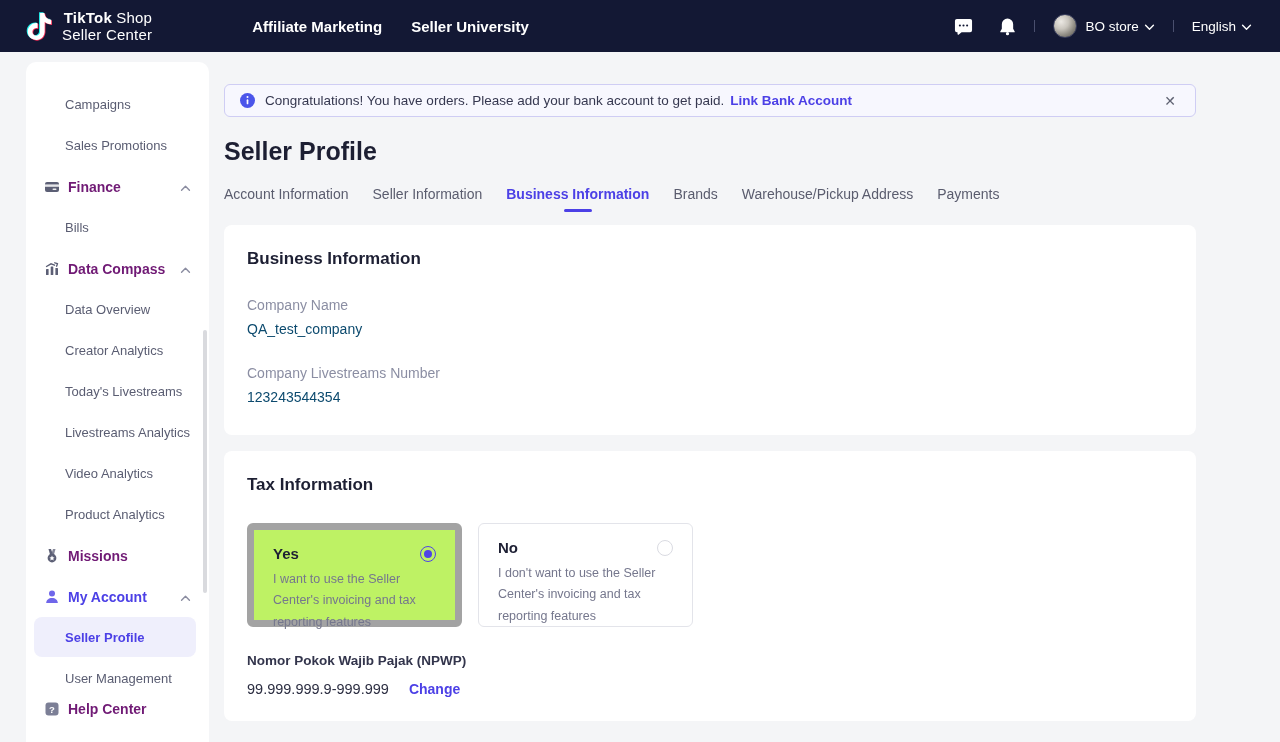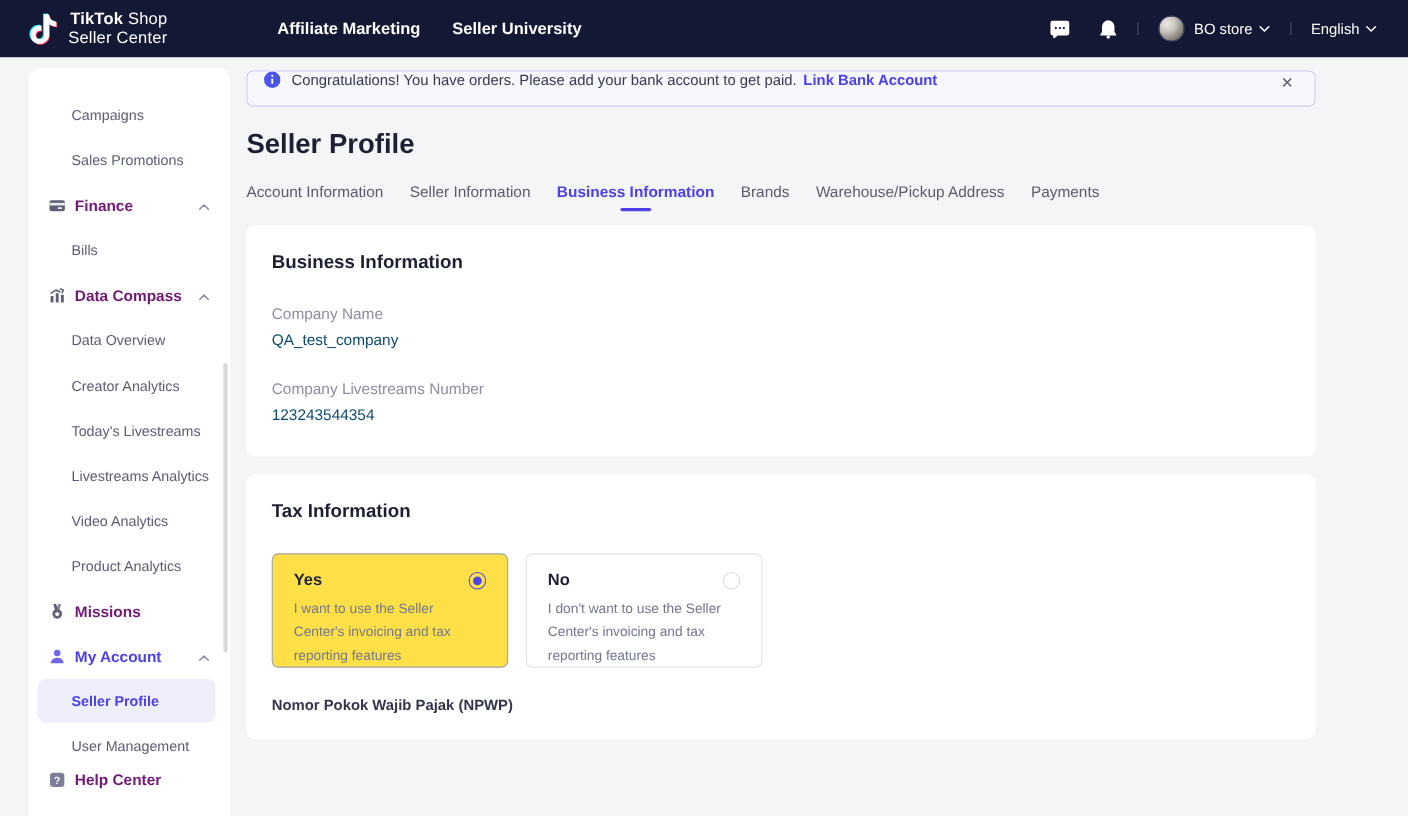--- a/index.html
+++ b/index.html
@@ -50,21 +50,21 @@
   }
   .s-item.help { margin-top:-11px; }
   .side-scrollbar {
     position:absolute; right:2px; top:268px; width:4px; height:263px;
     background:#d9dade; border-radius:2px;
   }
 
   
   .main { position:absolute; left:224px; top:62px; width:972px; }
   .banner {
-    margin-top:2px; height:33px; display:flex; align-items:flex-start;
+    margin-top:22px; height:33px; display:flex; align-items:center;
     background:#f7f7fe; border:1px solid #cfcdf4; border-radius:6px; padding:0 15px;
   }
   .banner-text { font-size:13.5px; color:#363850; margin-left:10px; }
   .banner-link { font-size:13.5px; color:#4c40e6; font-weight:600; margin-left:6px; cursor:pointer; }
   .banner-close { margin-left:auto; color:#5f6272; font-size:14px; cursor:pointer; padding:2px 4px; }
 
   .page-title { margin-top:20px; font-size:25px; font-weight:700; color:#1d1f33; }
 
   .tabs { margin-top:20px; display:flex; gap:24px; }
   .tab { font-size:14px; color:#5a5c6e; padding-bottom:10px; position:relative; cursor:pointer; }
@@ -76,21 +76,21 @@
 
   .card { background:#fff; border-radius:8px; padding:24px 24px 30px 23px; }
   .card1 { margin-top:13px; }
   .card2 { margin-top:16px; padding-bottom:24px; }
   .card-heading { font-size:17px; font-weight:700; color:#1d1f33; }
   .field-label { margin-top:28px; font-size:14px; color:#8b8ea3; }
   .field-value { margin-top:8px; font-size:14px; color:#0c4a6e; }
 
   .options { margin-top:28px; display:flex; gap:16px; }
   .opt-card { width:215px; height:104px; border-radius:6px; padding:15px 19px; cursor:pointer; }
-  .opt-card.selected { border:1px solid #a3a3a3; background:#fde047; }
+  .opt-card.selected { border:7px solid #a3a3a3; background:#bef264; }
   .opt-card.unselected { border:1px solid #e3e4ea; background:#fff; }
   .opt-head { display:flex; justify-content:space-between; align-items:center; }
   .opt-label { font-size:15px; font-weight:700; color:#1d1f33; }
   .radio { width:16px; height:16px; border-radius:50%; position:relative; flex:0 0 16px; }
   .radio.on { border:1.5px solid #4f45e4; }
   .radio.on::after {
     content:""; position:absolute; left:50%; top:50%; transform:translate(-50%,-50%);
     width:8px; height:8px; border-radius:50%; background:#4f45e4;
   }
   .radio.off { border:1.5px solid #dadbe2; background:#fff; }
@@ -319,15 +319,19 @@
       <div class="opt-card unselected">
         <div class="opt-head">
           <span class="opt-label">No</span>
           <span class="radio off"></span>
         </div>
         <div class="opt-desc">I don't want to use the Seller Center's invoicing and tax reporting features</div>
       </div>
     </div>
 
     <div class="npwp-label">Nomor Pokok Wajib Pajak (NPWP)</div>
+    <div class="npwp-row">
+      <span class="npwp-value">99.999.999.9-999.999</span>
+      <span class="change-link">Change</span>
+    </div>
   </section>
 
 </main>
 
 </body></html>

